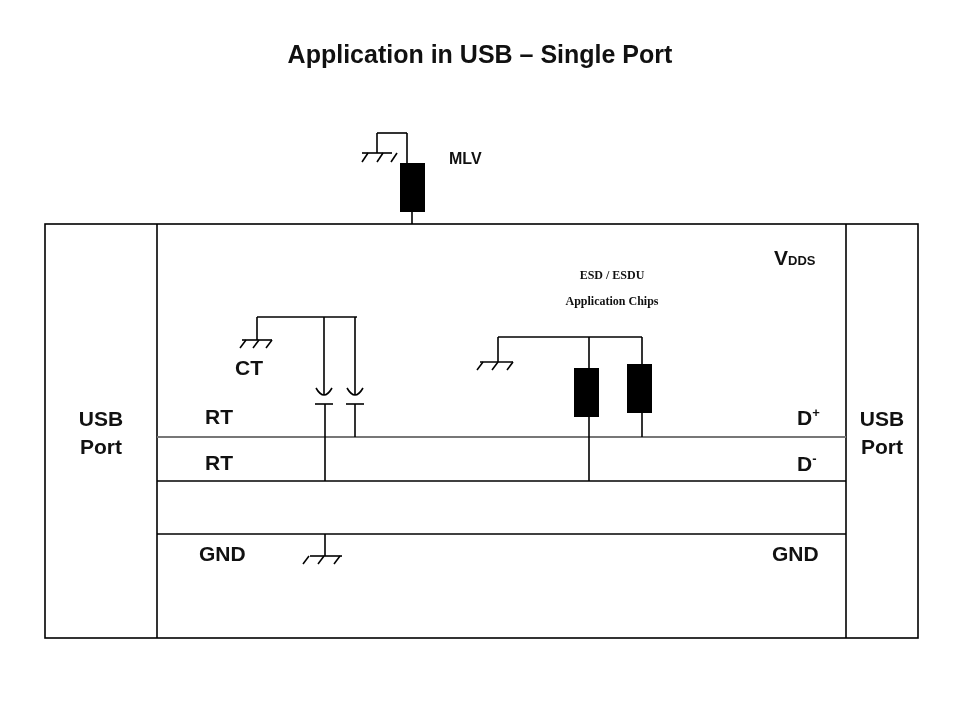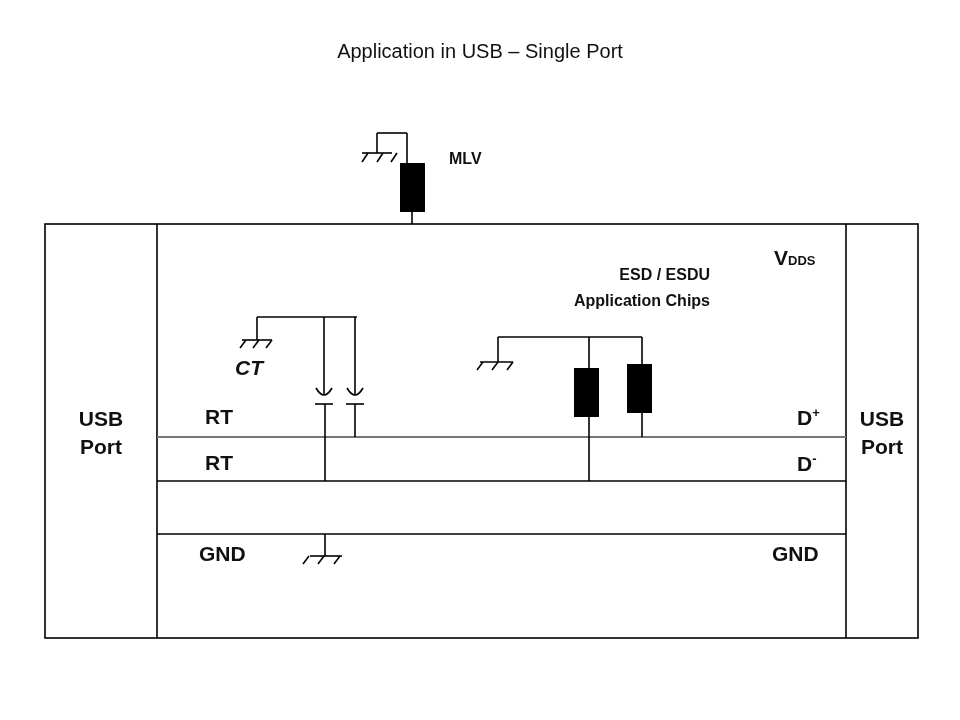--- a/index.html
+++ b/index.html
@@ -1,19 +1,19 @@
 <!DOCTYPE html>
 <html><head>
 <meta charset="utf-8">
 <style>
   html, body { margin:0; padding:0; background:#ffffff; }
   body { width:960px; height:720px; position:relative; overflow:hidden;
          font-family:"Liberation Sans", sans-serif; color:#111; }
   .title { position:absolute; left:0; top:40px; width:960px; text-align:center;
-           font-size:20px; font-weight:normal; }
+           font-size:25px; font-weight:bold; }
   .lbl { position:absolute; font-weight:bold; white-space:nowrap; }
   svg { position:absolute; left:0; top:0; }
   .w { stroke:#000; stroke-width:1.6; fill:none; }
   .g { stroke:#777; stroke-width:2; fill:none; }
   .blk { fill:#000; }
 </style>
 </head>
 <body>
 
 <div class="title">Application in USB – Single Port</div>
@@ -80,25 +80,25 @@
     <line class="w" x1="325" y1="534" x2="325" y2="556"></line>
     <line class="w" x1="310" y1="556" x2="342" y2="556"></line>
     <line class="w" x1="303" y1="564" x2="309" y2="556"></line>
     <line class="w" x1="318" y1="564" x2="324" y2="556"></line>
     <line class="w" x1="334" y1="564" x2="340" y2="556"></line>
   </g>
 </svg>
 
 <div class="lbl" style="left:449px;top:150px;font-size:16px;">MLV</div>
 <div class="lbl" style="left:774px;top:198px;font-size:21px;margin-top:48px;"><span>V</span><span style="font-size:13px;">DDS</span></div>
-<div class="lbl" style="left:514px;top:262px;width:196px;text-align:right;font-size:16px;line-height:26px;">
+<div class="lbl" style="left:514px;top:262px;width:196px;text-align:center;font-size:12px;line-height:26px;font-family:Liberation Serif, serif;">
     <div>ESD / ESDU</div>
     <div>Application Chips</div>
   </div>
-<div class="lbl" style="left:235px;top:356px;font-size:21px;font-style:italic;">CT</div>
+<div class="lbl" style="left:235px;top:356px;font-size:21px;">CT</div>
 <div class="lbl" style="left:205px;top:405px;font-size:21px;">RT</div>
 <div class="lbl" style="left:205px;top:451px;font-size:21px;">RT</div>
 <div class="lbl" style="left:199px;top:542px;font-size:21px;">GND</div>
 <div class="lbl" style="left:772px;top:542px;font-size:21px;">GND</div>
 <div class="lbl" style="left:797px;top:405px;font-size:21px;"><span>D</span><sup style="font-size:13px;">+</sup></div>
 <div class="lbl" style="left:797px;top:451px;font-size:21px;"><span>D</span><sup style="font-size:13px;">-</sup></div>
 <div class="lbl" style="left:45px;top:405px;width:112px;text-align:center;font-size:21px;line-height:28px;">
     <div>USB</div>
     <div>Port</div>
   </div>

